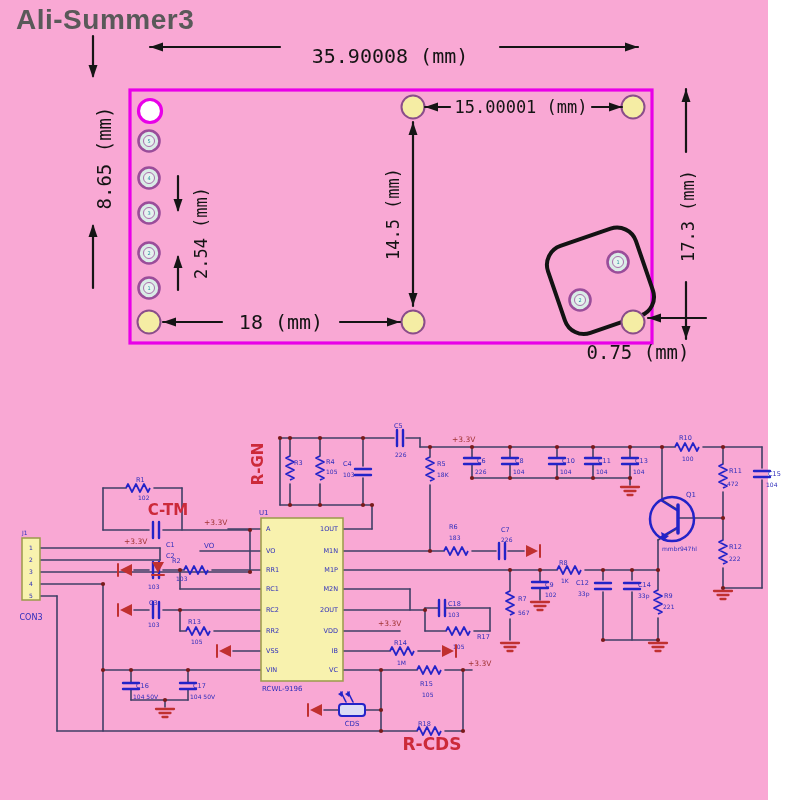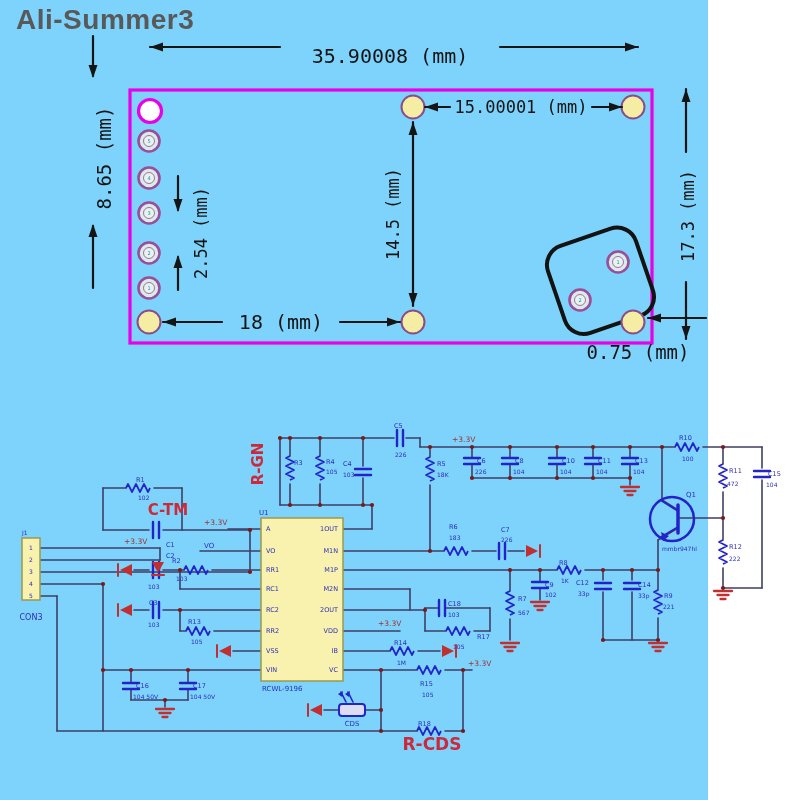--- a/index.html
+++ b/index.html
@@ -1,16 +1,16 @@
 <!DOCTYPE html>
 <html><head>
 <meta charset="utf-8">
 <style>
   html,body{margin:0;padding:0;background:#ffffff;width:800px;height:800px;overflow:hidden;}
-  #stage{position:relative;width:708px;height:800px;background:#7dd3fc;font-family:"DejaVu Sans",sans-serif;}
+  #stage{position:relative;width:768px;height:800px;background:#f9a8d4;font-family:"DejaVu Sans",sans-serif;}
   #watermark{position:absolute;left:16px;top:4px;font-family:"Liberation Sans",sans-serif;
     font-size:28px;font-weight:600;color:#595959;letter-spacing:0.5px;}
   svg{position:absolute;left:0;top:0;}
   text{font-family:"DejaVu Sans",sans-serif;}
   .dimtxt{font-family:"DejaVu Sans Mono",monospace;fill:#141414;}
 </style>
 </head>
 <body>
 
 <div id="stage">

